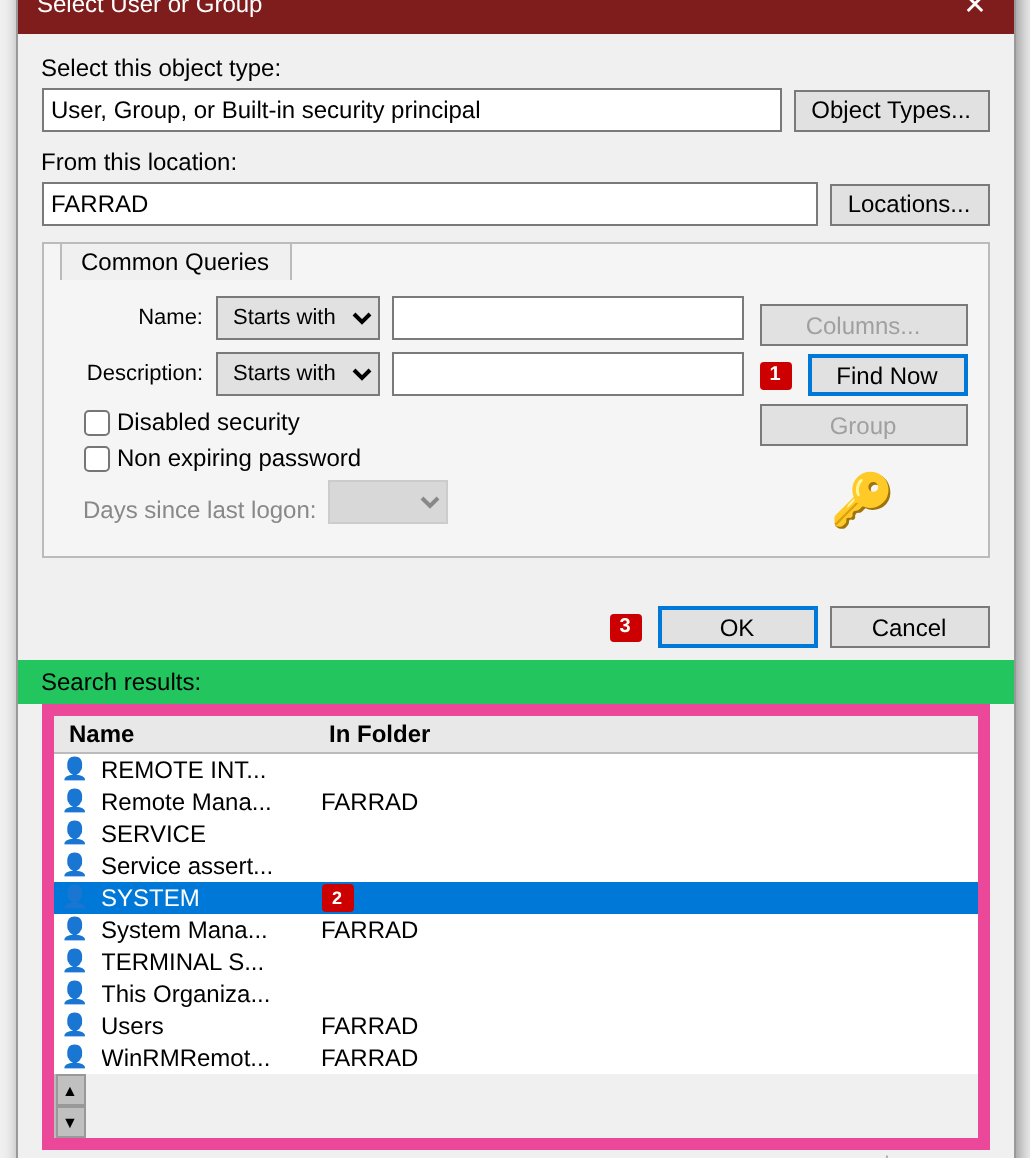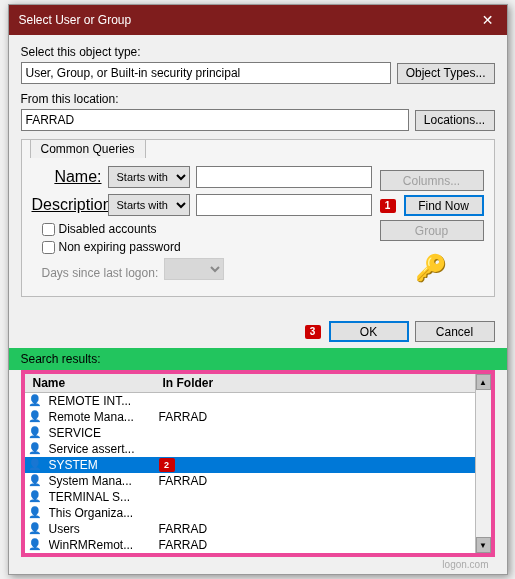--- a/index.html
+++ b/index.html
@@ -103,23 +103,22 @@
     }
     .form-row {
       display: flex;
       align-items: center;
       margin-bottom: 6px;
       gap: 6px;
     }
     .form-label {
       width: 70px;
       text-align: right;
-      font-size: 16px;
+      font-size: 11px;
       flex-shrink: 0;
-      text-decoration: underline;
     }
     .select-combo {
       height: 22px;
       font-size: 11px;
       border: 1px solid #7a7a7a;
       background: #e1e1e1;
       padding: 0 4px;
       min-width: 80px;
     }
     .form-input {
@@ -216,22 +215,23 @@
       text-align: center;
       line-height: 14px;
       border-radius: 2px;
       margin-right: 4px;
     }
     .badge-3 {
       background: #cc0000;
     }
     .results-container {
       display: flex;
-      border: 4px solid #ec4899;
+      border: 6px solid #ec4899;
       margin: 0 12px;
+      flex-direction: column;
     }
     .btn-find-now {
       background: #e1e1e1;
       font-weight: normal;
       border: 2px solid #0078d7;
     }
   </style>
 </head>
 <body>
 
@@ -273,21 +273,21 @@
             <div class="form-row">
               <span class="form-label">Description:</span>
               <select class="select-combo">
                 <option>Starts with</option>
               </select>
               <input class="form-input" type="text" style="">
             </div>
 
             <div class="checkbox-row">
               <input type="checkbox" style="">
-              <span>Disabled accounts</span>
+              <span>Disabled security</span>
             </div>
             <div class="checkbox-row">
               <input type="checkbox" style="">
               <span>Non expiring password</span>
             </div>
 
             <div class="days-row">
               <span>Days since last logon:</span>
               <select class="days-combo">
                 <option></option>

